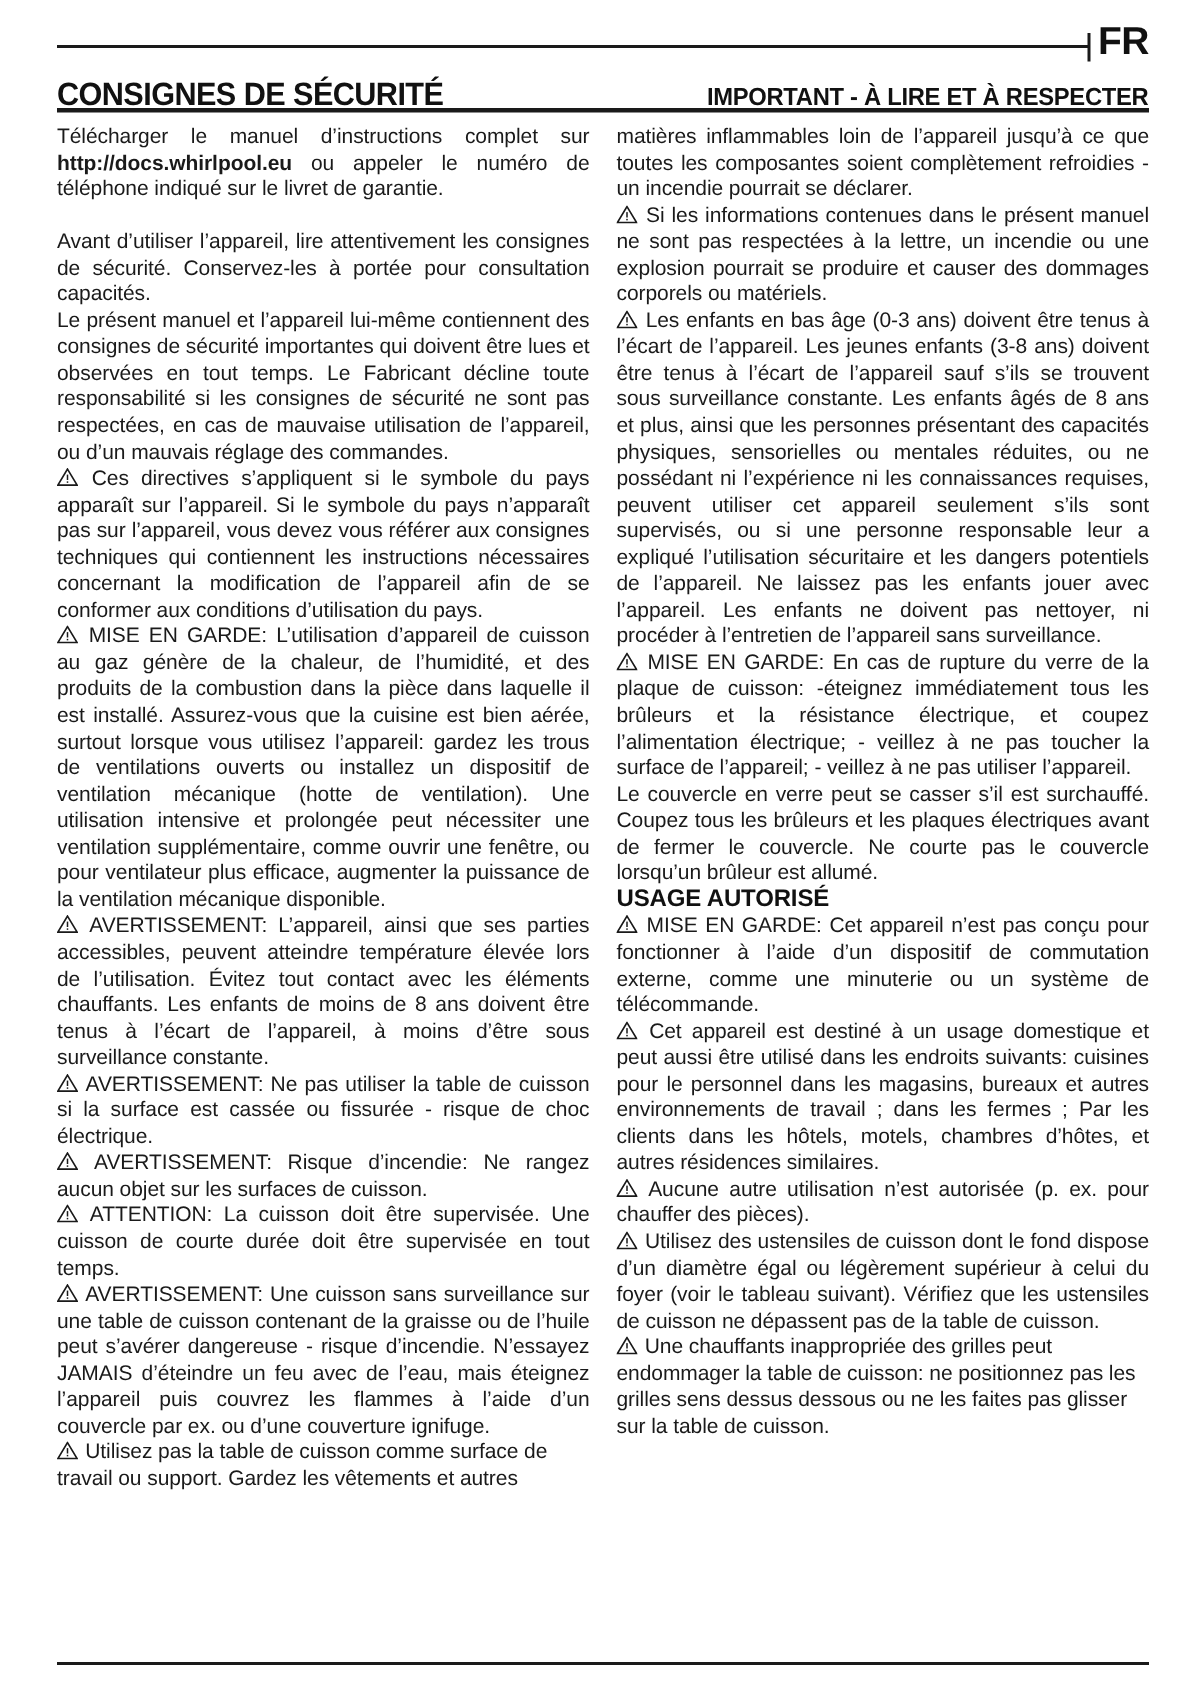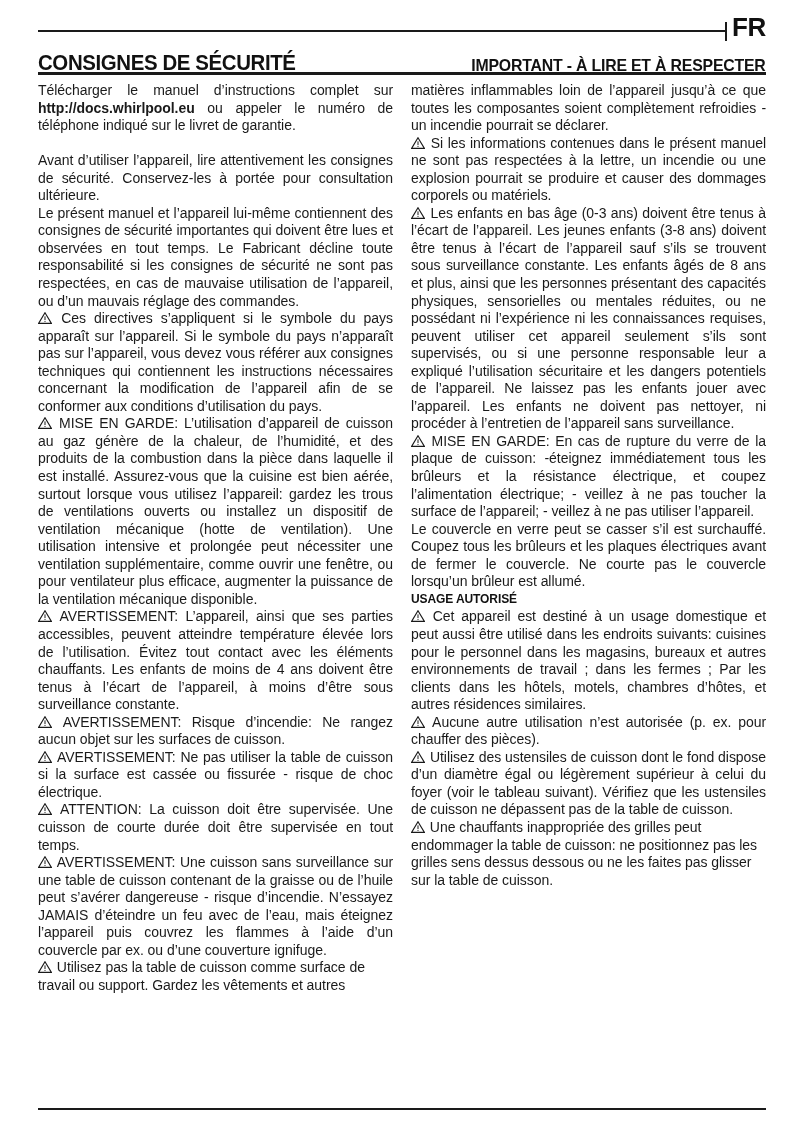--- a/index.html
+++ b/index.html
@@ -132,21 +132,21 @@
     text-align: left;
   }
   p.spacer {
     height: 17.55px;
   }
   .bold {
     font-weight: bold;
   }
   .sect-head {
     margin: 0;
-    font-size: 12px;
+    font-size: 16px;
     line-height: 17.55px;
     font-weight: bold;
     color: #111111;
     letter-spacing: -0.1px;
   }
   
   .warn {
     display: inline-block;
     width: 14px;
     height: 12px;
@@ -170,47 +170,47 @@
       <div class="title-left">CONSIGNES DE SÉCURITÉ</div>
       <div class="title-right">IMPORTANT - À LIRE ET À RESPECTER</div>
     </div>
   </div>
   <div class="rule-thick"></div>
 
   <div class="columns">
     <div class="col" id="col-left">
         <p class="para"><span>Télécharger le manuel d’instructions complet sur </span><span class="bold">http://docs.whirlpool.eu</span><span> ou appeler le numéro de téléphone indiqué sur le livret de garantie.</span></p>
         <p class="para spacer"></p>
-        <p class="para"><span>Avant d’utiliser l’appareil, lire attentivement les consignes de sécurité. Conservez-les à portée pour consultation ultérieure.</span></p>
+        <p class="para"><span>Avant d’utiliser l’appareil, lire attentivement les consignes de sécurité. Conservez-les à portée pour consultation capacités.</span></p>
         <p class="para"><span>Le présent manuel et l’appareil lui-même contiennent des consignes de sécurité importantes qui doivent être lues et observées en tout temps. Le Fabricant décline toute responsabilité si les consignes de sécurité ne sont pas respectées, en cas de mauvaise utilisation de l’appareil, ou d’un mauvais réglage des commandes.</span></p>
         <p class="para"><span class="warn"><svg viewBox="0 0 14 12" width="14" height="12" aria-hidden="true">
               <path d="M7 0.7 L13.4 11.4 L0.6 11.4 Z" fill="none" stroke="#1a1a1a" stroke-width="1.1" stroke-linejoin="miter"></path>
               <rect x="6.5" y="4.4" width="1.0" height="3.6" fill="#1a1a1a"></rect>
               <rect x="6.5" y="8.9" width="1.0" height="1.0" fill="#1a1a1a"></rect>
             </svg></span><span> Ces directives s’appliquent si le symbole du pays apparaît sur l’appareil. Si le symbole du pays n’apparaît pas sur l’appareil, vous devez vous référer aux consignes techniques qui contiennent les instructions nécessaires concernant la modification de l’appareil afin de se conformer aux conditions d’utilisation du pays.</span></p>
         <p class="para"><span class="warn"><svg viewBox="0 0 14 12" width="14" height="12" aria-hidden="true">
               <path d="M7 0.7 L13.4 11.4 L0.6 11.4 Z" fill="none" stroke="#1a1a1a" stroke-width="1.1" stroke-linejoin="miter"></path>
               <rect x="6.5" y="4.4" width="1.0" height="3.6" fill="#1a1a1a"></rect>
               <rect x="6.5" y="8.9" width="1.0" height="1.0" fill="#1a1a1a"></rect>
             </svg></span><span> MISE EN GARDE: L’utilisation d’appareil de cuisson au gaz génère de la chaleur, de l’humidité, et des produits de la combustion dans la pièce dans laquelle il est installé. Assurez-vous que la cuisine est bien aérée, surtout lorsque vous utilisez l’appareil: gardez les trous de ventilations ouverts ou installez un dispositif de ventilation mécanique (hotte de ventilation). Une utilisation intensive et prolongée peut nécessiter une ventilation supplémentaire, comme ouvrir une fenêtre, ou pour ventilateur plus efficace, augmenter la puissance de la ventilation mécanique disponible.</span></p>
         <p class="para"><span class="warn"><svg viewBox="0 0 14 12" width="14" height="12" aria-hidden="true">
               <path d="M7 0.7 L13.4 11.4 L0.6 11.4 Z" fill="none" stroke="#1a1a1a" stroke-width="1.1" stroke-linejoin="miter"></path>
               <rect x="6.5" y="4.4" width="1.0" height="3.6" fill="#1a1a1a"></rect>
               <rect x="6.5" y="8.9" width="1.0" height="1.0" fill="#1a1a1a"></rect>
-            </svg></span><span> AVERTISSEMENT: L’appareil, ainsi que ses parties accessibles, peuvent atteindre température élevée lors de l’utilisation. Évitez tout contact avec les éléments chauffants. Les enfants de moins de 4 ans doivent être tenus à l’écart de l’appareil, à moins d’être sous surveillance constante.</span></p>
+            </svg></span><span> AVERTISSEMENT: L’appareil, ainsi que ses parties accessibles, peuvent atteindre température élevée lors de l’utilisation. Évitez tout contact avec les éléments chauffants. Les enfants de moins de 8 ans doivent être tenus à l’écart de l’appareil, à moins d’être sous surveillance constante.</span></p>
+        <p class="para"><span class="warn"><svg viewBox="0 0 14 12" width="14" height="12" aria-hidden="true">
+              <path d="M7 0.7 L13.4 11.4 L0.6 11.4 Z" fill="none" stroke="#1a1a1a" stroke-width="1.1" stroke-linejoin="miter"></path>
+              <rect x="6.5" y="4.4" width="1.0" height="3.6" fill="#1a1a1a"></rect>
+              <rect x="6.5" y="8.9" width="1.0" height="1.0" fill="#1a1a1a"></rect>
+            </svg></span><span> AVERTISSEMENT: Ne pas utiliser la table de cuisson si la surface est cassée ou fissurée - risque de choc électrique.</span></p>
         <p class="para"><span class="warn"><svg viewBox="0 0 14 12" width="14" height="12" aria-hidden="true">
               <path d="M7 0.7 L13.4 11.4 L0.6 11.4 Z" fill="none" stroke="#1a1a1a" stroke-width="1.1" stroke-linejoin="miter"></path>
               <rect x="6.5" y="4.4" width="1.0" height="3.6" fill="#1a1a1a"></rect>
               <rect x="6.5" y="8.9" width="1.0" height="1.0" fill="#1a1a1a"></rect>
             </svg></span><span> AVERTISSEMENT: Risque d’incendie: Ne rangez aucun objet sur les surfaces de cuisson.</span></p>
-        <p class="para"><span class="warn"><svg viewBox="0 0 14 12" width="14" height="12" aria-hidden="true">
-              <path d="M7 0.7 L13.4 11.4 L0.6 11.4 Z" fill="none" stroke="#1a1a1a" stroke-width="1.1" stroke-linejoin="miter"></path>
-              <rect x="6.5" y="4.4" width="1.0" height="3.6" fill="#1a1a1a"></rect>
-              <rect x="6.5" y="8.9" width="1.0" height="1.0" fill="#1a1a1a"></rect>
-            </svg></span><span> AVERTISSEMENT: Ne pas utiliser la table de cuisson si la surface est cassée ou fissurée - risque de choc électrique.</span></p>
         <p class="para"><span class="warn"><svg viewBox="0 0 14 12" width="14" height="12" aria-hidden="true">
               <path d="M7 0.7 L13.4 11.4 L0.6 11.4 Z" fill="none" stroke="#1a1a1a" stroke-width="1.1" stroke-linejoin="miter"></path>
               <rect x="6.5" y="4.4" width="1.0" height="3.6" fill="#1a1a1a"></rect>
               <rect x="6.5" y="8.9" width="1.0" height="1.0" fill="#1a1a1a"></rect>
             </svg></span><span> ATTENTION: La cuisson doit être supervisée. Une cuisson de courte durée doit être supervisée en tout temps.</span></p>
         <p class="para"><span class="warn"><svg viewBox="0 0 14 12" width="14" height="12" aria-hidden="true">
               <path d="M7 0.7 L13.4 11.4 L0.6 11.4 Z" fill="none" stroke="#1a1a1a" stroke-width="1.1" stroke-linejoin="miter"></path>
               <rect x="6.5" y="4.4" width="1.0" height="3.6" fill="#1a1a1a"></rect>
               <rect x="6.5" y="8.9" width="1.0" height="1.0" fill="#1a1a1a"></rect>
             </svg></span><span> AVERTISSEMENT: Une cuisson sans surveillance sur une table de cuisson contenant de la graisse ou de l’huile peut s’avérer dangereuse - risque d’incendie. N’essayez JAMAIS d’éteindre un feu avec de l’eau, mais éteignez l’appareil puis couvrez les flammes à l’aide d’un couvercle par ex. ou d’une couverture ignifuge.</span></p>
@@ -236,20 +236,25 @@
               <path d="M7 0.7 L13.4 11.4 L0.6 11.4 Z" fill="none" stroke="#1a1a1a" stroke-width="1.1" stroke-linejoin="miter"></path>
               <rect x="6.5" y="4.4" width="1.0" height="3.6" fill="#1a1a1a"></rect>
               <rect x="6.5" y="8.9" width="1.0" height="1.0" fill="#1a1a1a"></rect>
             </svg></span><span> MISE EN GARDE: En cas de rupture du verre de la plaque de cuisson: -éteignez immédiatement tous les brûleurs et la résistance électrique, et coupez l’alimentation électrique; - veillez à ne pas toucher la surface de l’appareil; - veillez à ne pas utiliser l’appareil.</span></p>
         <p class="para"><span>Le couvercle en verre peut se casser s’il est surchauffé. Coupez tous les brûleurs et les plaques électriques avant de fermer le couvercle. Ne courte pas le couvercle lorsqu’un brûleur est allumé.</span></p>
         <p class="sect-head">USAGE AUTORISÉ</p>
         <p class="para"><span class="warn"><svg viewBox="0 0 14 12" width="14" height="12" aria-hidden="true">
               <path d="M7 0.7 L13.4 11.4 L0.6 11.4 Z" fill="none" stroke="#1a1a1a" stroke-width="1.1" stroke-linejoin="miter"></path>
               <rect x="6.5" y="4.4" width="1.0" height="3.6" fill="#1a1a1a"></rect>
               <rect x="6.5" y="8.9" width="1.0" height="1.0" fill="#1a1a1a"></rect>
+            </svg></span><span> MISE EN GARDE: Cet appareil n’est pas conçu pour fonctionner à l’aide d’un dispositif de commutation externe, comme une minuterie ou un système de télécommande.</span></p>
+        <p class="para"><span class="warn"><svg viewBox="0 0 14 12" width="14" height="12" aria-hidden="true">
+              <path d="M7 0.7 L13.4 11.4 L0.6 11.4 Z" fill="none" stroke="#1a1a1a" stroke-width="1.1" stroke-linejoin="miter"></path>
+              <rect x="6.5" y="4.4" width="1.0" height="3.6" fill="#1a1a1a"></rect>
+              <rect x="6.5" y="8.9" width="1.0" height="1.0" fill="#1a1a1a"></rect>
             </svg></span><span> Cet appareil est destiné à un usage domestique et peut aussi être utilisé dans les endroits suivants: cuisines pour le personnel dans les magasins, bureaux et autres environnements de travail ; dans les fermes ; Par les clients dans les hôtels, motels, chambres d’hôtes, et autres résidences similaires.</span></p>
         <p class="para"><span class="warn"><svg viewBox="0 0 14 12" width="14" height="12" aria-hidden="true">
               <path d="M7 0.7 L13.4 11.4 L0.6 11.4 Z" fill="none" stroke="#1a1a1a" stroke-width="1.1" stroke-linejoin="miter"></path>
               <rect x="6.5" y="4.4" width="1.0" height="3.6" fill="#1a1a1a"></rect>
               <rect x="6.5" y="8.9" width="1.0" height="1.0" fill="#1a1a1a"></rect>
             </svg></span><span> Aucune autre utilisation n’est autorisée (p. ex. pour chauffer des pièces).</span></p>
         <p class="para"><span class="warn"><svg viewBox="0 0 14 12" width="14" height="12" aria-hidden="true">
               <path d="M7 0.7 L13.4 11.4 L0.6 11.4 Z" fill="none" stroke="#1a1a1a" stroke-width="1.1" stroke-linejoin="miter"></path>
               <rect x="6.5" y="4.4" width="1.0" height="3.6" fill="#1a1a1a"></rect>
               <rect x="6.5" y="8.9" width="1.0" height="1.0" fill="#1a1a1a"></rect>

